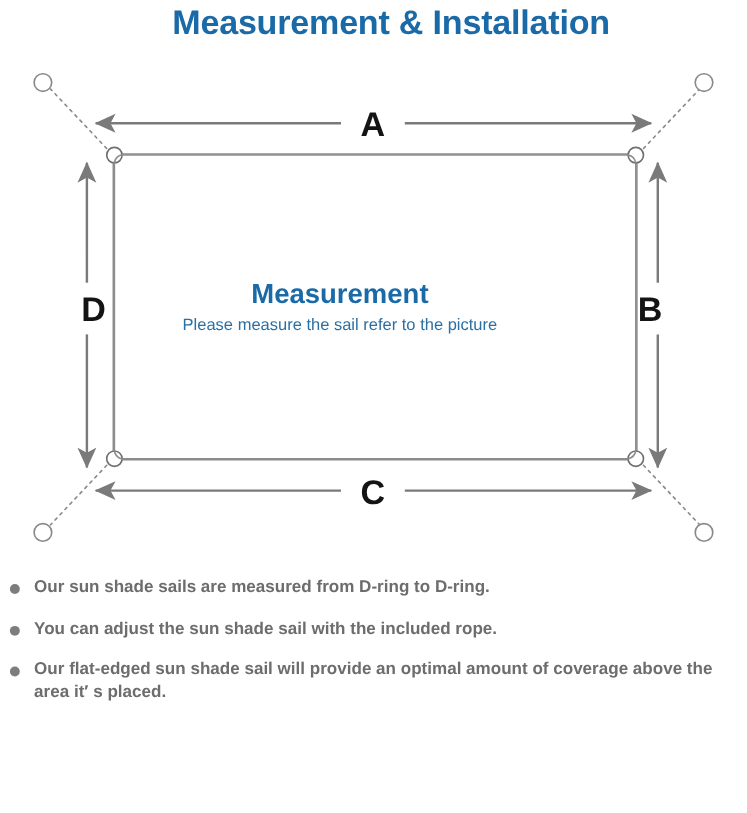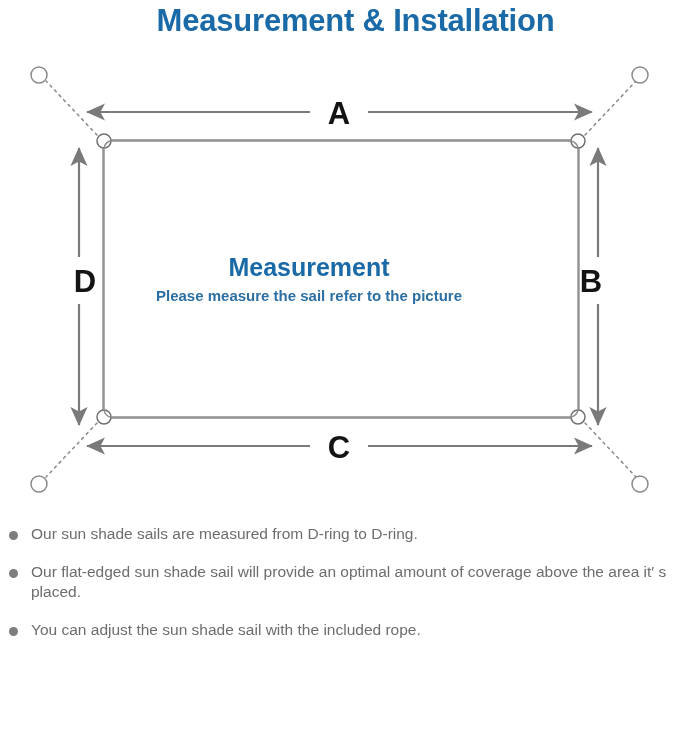--- a/index.html
+++ b/index.html
@@ -23,29 +23,29 @@
   #center-block{
     position:absolute;left:103px;top:140px;width:412px;height:278px;
     display:flex;flex-direction:column;align-items:center;justify-content:center;
     pointer-events:none;
   }
   #center-title{
     color:#1b6aa8;font-weight:bold;font-size:25px;line-height:1.1;
     margin-bottom:7px;white-space:nowrap;
   }
   #center-sub{
-    color:#2b6fa3;font-size:15px;line-height:1.1;white-space:nowrap;font-weight:bold;
+    color:#2b6fa3;font-size:15px;line-height:1.1;white-space:nowrap;
   }
 
   #notes{
     position:absolute;left:0;top:524px;width:679px;
     color:#6d6d6d;font-size:15.5px;line-height:1.33;
   }
   .note{
-    position:relative;padding-left:31px;margin-bottom:17px;
+    position:relative;padding-left:31px;margin-bottom:17px;font-weight:bold;
   }
   .note:last-child{margin-bottom:0;}
   .note .dot{
     position:absolute;left:9px;top:7px;width:9px;height:9px;border-radius:50%;
     background:#7d7d7d;
   }
   .note .txt{display:block;padding-right:6px;}
 </style>
 </head>
 <body>
@@ -128,19 +128,19 @@
   <div id="center-sub">Please measure the sail refer to the picture</div>
 </div>
 
 <div id="notes">
   <div class="note">
     <span class="dot"></span>
     <span class="txt">Our sun shade sails are measured from D-ring to D-ring.</span>
   </div>
   <div class="note">
     <span class="dot"></span>
-    <span class="txt">Our flat-edged sun shade sail will provide an optimal amount of coverage above the area it′ s placed.</span>
+    <span class="txt">You can adjust the sun shade sail with the included rope.</span>
   </div>
   <div class="note">
     <span class="dot"></span>
-    <span class="txt">You can adjust the sun shade sail with the included rope.</span>
+    <span class="txt">Our flat-edged sun shade sail will provide an optimal amount of coverage above the area it′ s placed.</span>
   </div>
 </div>
 
 </body></html>

